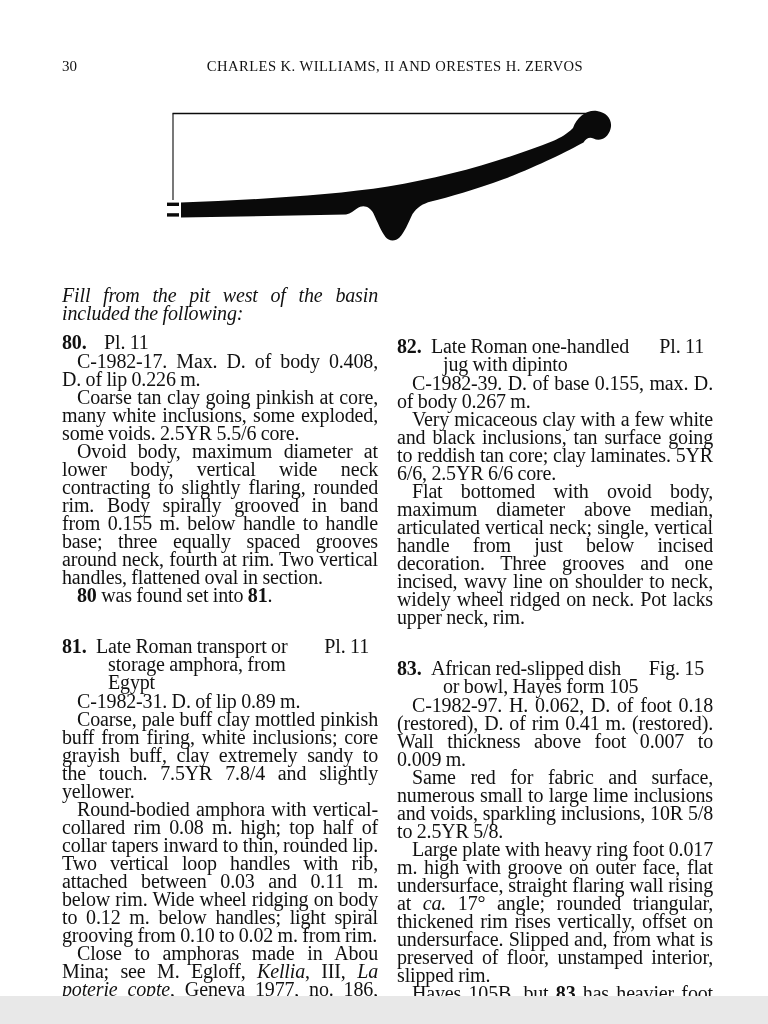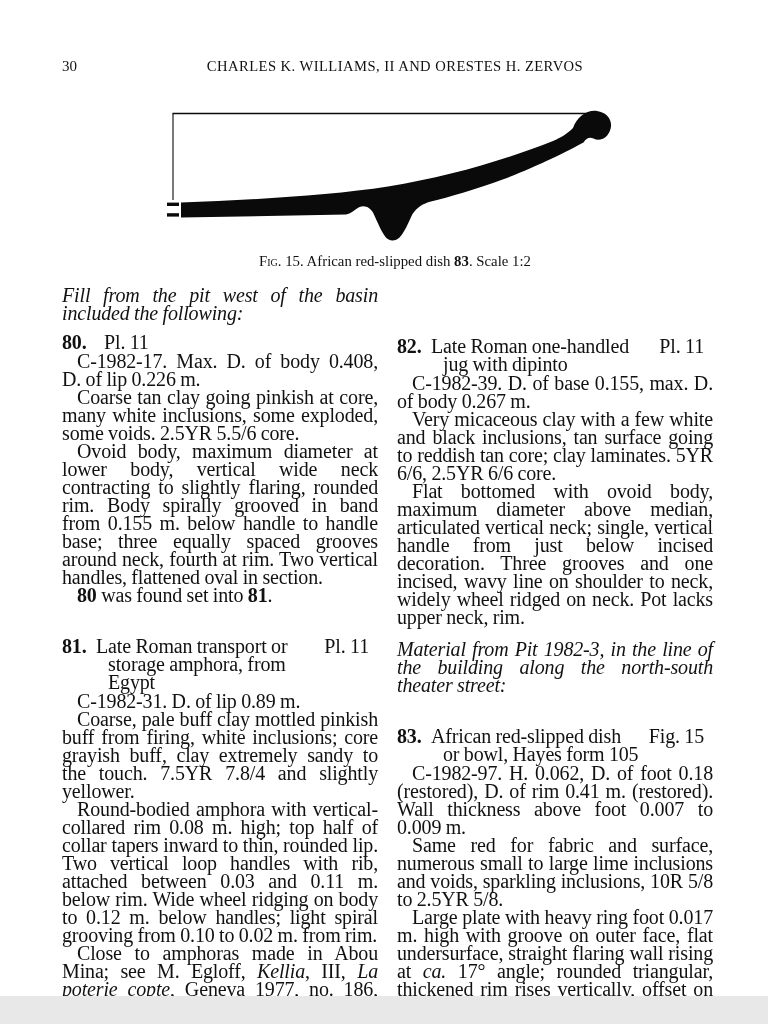--- a/index.html
+++ b/index.html
@@ -63,21 +63,20 @@
         C474,192 449,199 431,203.5
         C423,205.5 417,209.5 412.5,216
         C408,225.5 404.5,234.5 399.5,239.5
         C395.5,243.5 389,243.5 385.5,239
         C381,233 377.5,224 373.5,215.5
         C370,209 363.5,206 357,210.5
         C353.5,213 351,215.5 346,216.5
         L181,219.5
         Z"></path>
     </svg>
-    <figcaption><span style="font-variant: small-caps;">Fig.</span><span> 15. African red-slipped dish </span><span style="font-weight: 700;">83</span><span>. Scale 1:2</span></figcaption>
   </figure>
 
   <section class="col col-left">
     <p class="intro">Fill from the pit west of the basin included the following:</p>
 
     <div class="entry" style="margin-top:0;">
       <div class="entry-head">
         <span class="entry-num">80.</span>
         <span class="entry-ref">Pl. 11</span>
       </div>
@@ -105,21 +104,20 @@
       <div class="entry-head">
         <span class="entry-num">82.</span>
         <span class="entry-title">Late Roman one-handled jug with dipinto</span>
         <span class="entry-ref">Pl. 11</span>
       </div>
       <p>C-1982-39. D. of base 0.155, max. D. of body 0.267 m.</p>
       <p>Very micaceous clay with a few white and black inclusions, tan surface going to reddish tan core; clay laminates. 5YR 6/6, 2.5YR 6/6 core.</p>
       <p>Flat bottomed with ovoid body, maximum diameter above median, articulated vertical neck; single, vertical handle from just below incised decoration. Three grooves and one incised, wavy line on shoulder to neck, widely wheel ridged on neck. Pot lacks upper neck, rim.</p>
     </div>
 
-    <p class="intro-material">Material from Pit 1982-3, in the line of the building along the north-south theater street:</p>
 
     <div class="entry">
       <div class="entry-head">
         <span class="entry-num">83.</span>
         <span class="entry-title">African red-slipped dish or bowl, Hayes form 105</span>
         <span class="entry-ref">Fig. 15</span>
       </div>
       <p>C-1982-97. H. 0.062, D. of foot 0.18 (restored), D. of rim 0.41 m. (restored). Wall thickness above foot 0.007 to 0.009 m.</p>
       <p>Same red for fabric and surface, numerous small to large lime inclusions and voids, sparkling inclusions, 10R 5/8 to 2.5YR 5/8.</p>
       <p><span>Large plate with heavy ring foot 0.017 m. high with groove on outer face, flat undersurface, straight flaring wall rising at </span><span style="font-style: italic;">ca.</span><span> 17° angle; rounded triangular, thickened rim rises vertically, offset on undersurface. Slipped and, from what is preserved of floor, unstamped interior, slipped rim.</span></p>

